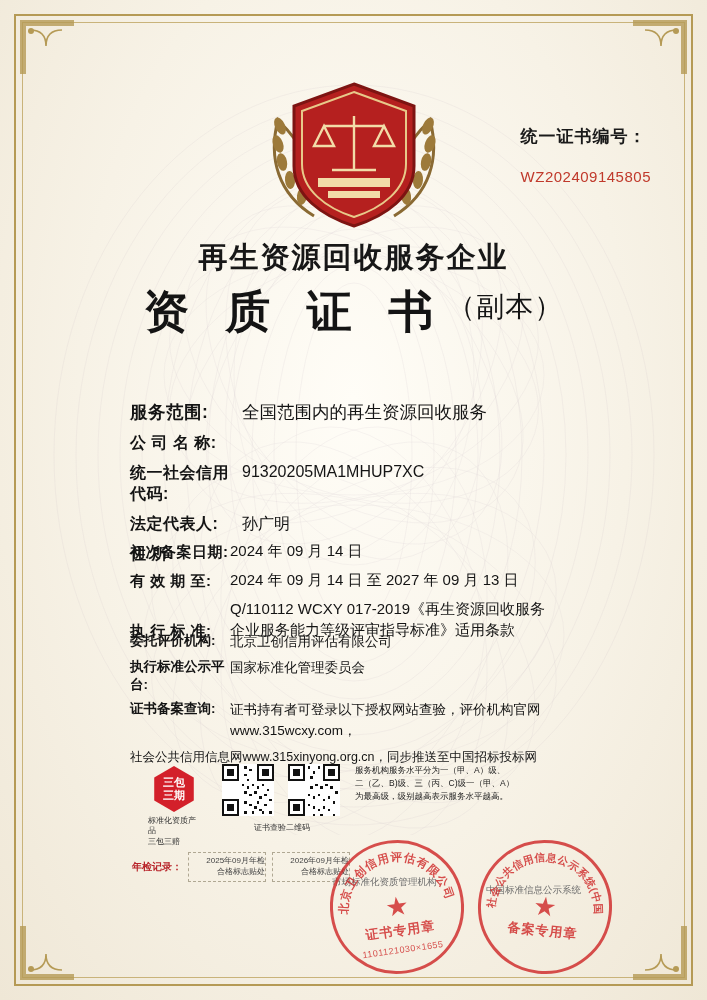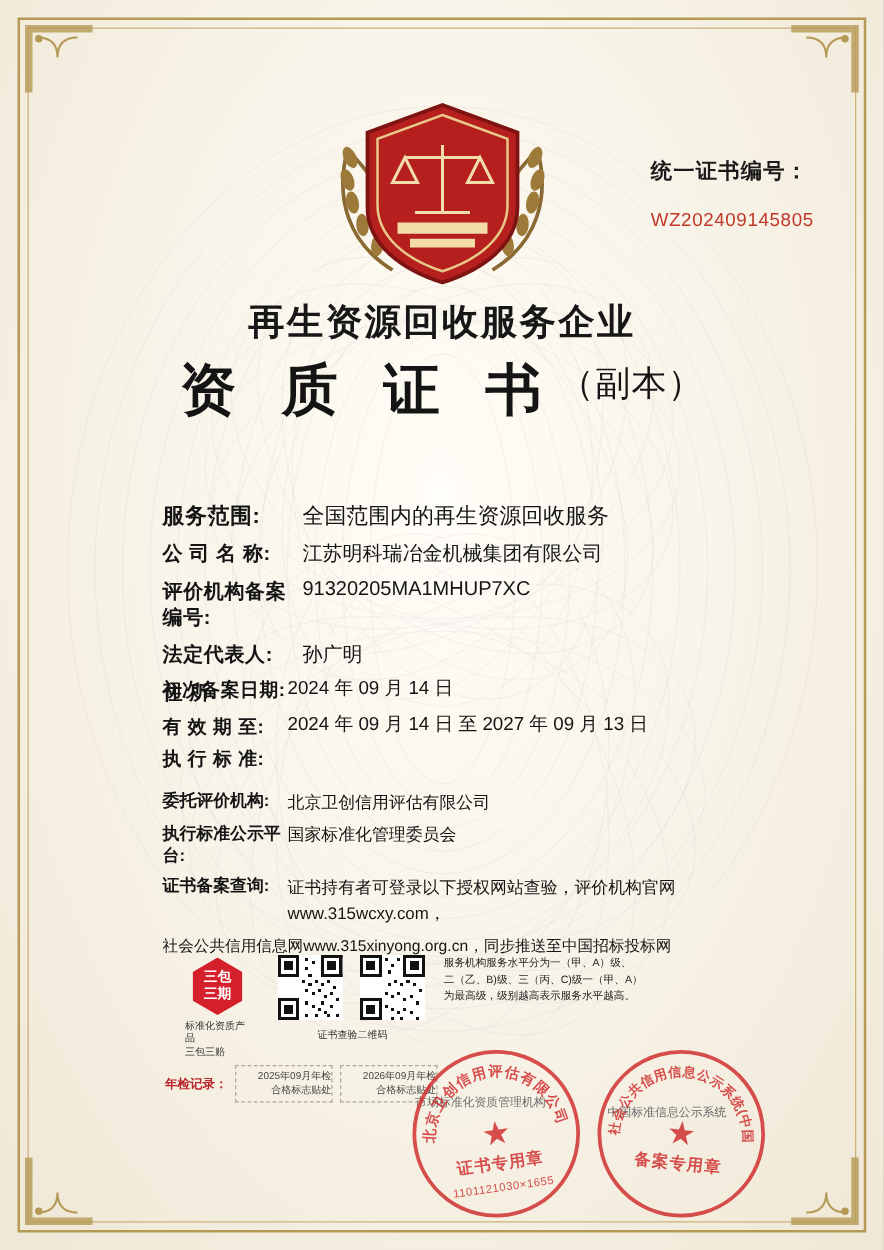--- a/index.html
+++ b/index.html
@@ -291,24 +291,23 @@
       <span class="title2">资 质 证 书</span><span class="title2-sub">（副本）</span>
     </div>
 
     <div class="block-a">
       <div class="row big">
         <div class="k">服务范围:</div>
         <div class="v">全国范围内的再生资源回收服务</div>
       </div>
       <div class="row">
         <div class="k">公 司 名 称:</div>
-        <div class="v">江苏明科瑞冶金机械集团有限公司</div>
       </div>
       <div class="row">
-        <div class="k">评价机构备案编号:</div>
+        <div class="k">统一社会信用代码:</div>
         <div class="v">91320205MA1MHUP7XC</div>
       </div>
       <div class="row">
         <div class="k">法定代表人:</div>
         <div class="v">孙广明</div>
       </div>
       <div class="row">
         <div class="k">住      所:</div>
       </div>
     </div>
@@ -317,20 +316,22 @@
       <div class="row2">
         <div class="k">初次备案日期:</div>
         <div class="v">2024 年 09 月 14 日</div>
       </div>
       <div class="row2">
         <div class="k">有 效 期 至:</div>
         <div class="v">2024 年 09 月 14 日 至 2027 年 09 月 13 日</div>
       </div>
       <div class="row2">
         <div class="k">执 行 标 准:</div>
+        <div class="v" style="white-space:pre-line">Q/110112 WCXY 017-2019《再生资源回收服务
+企业服务能力等级评审指导标准》适用条款</div>
       </div>
     </div>
 
     <div class="block-c">
       <div class="row3">
         <div class="k">委托评价机构:</div>
         <div class="v">北京卫创信用评估有限公司</div>
       </div>
       <div class="row3">
         <div class="k">执行标准公示平台:</div>

